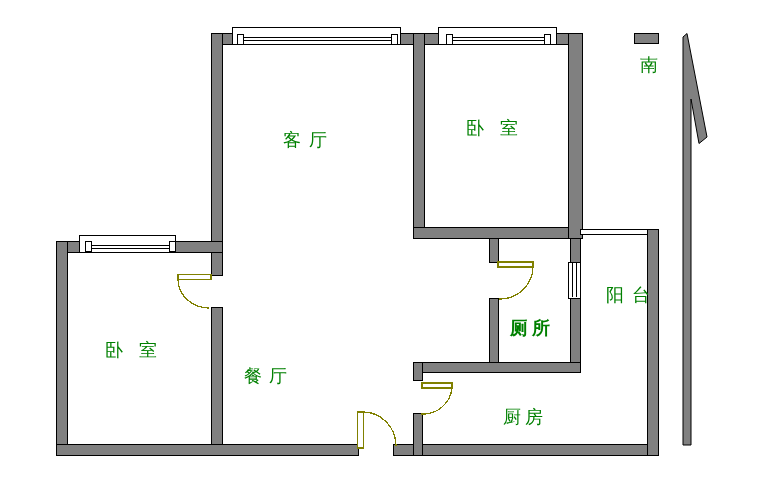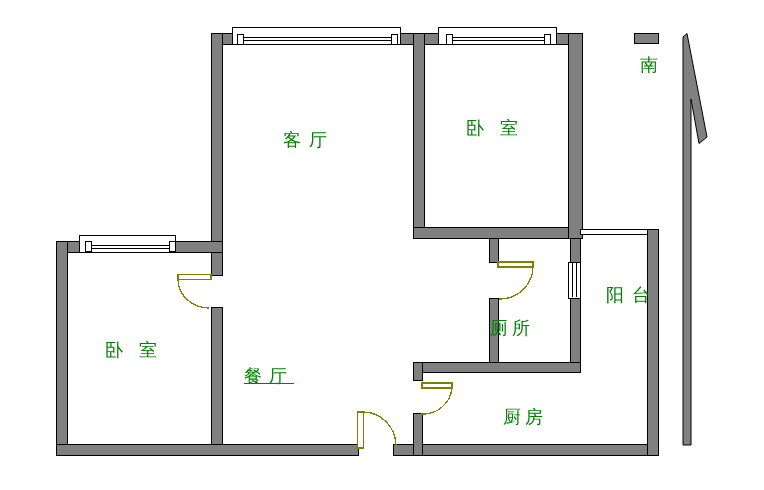--- a/index.html
+++ b/index.html
@@ -15,22 +15,22 @@
     position:absolute;
     font-size:18px;
     line-height:1;
     color:#008000;
     white-space:nowrap;
     font-family:"DejaVu Sans",sans-serif;
   }
   #lbl-living   {left:283px;top:131px;letter-spacing:8px;}
   #lbl-bed-n    {left:466px;top:119px;letter-spacing:16px;}
   #lbl-bed-w    {left:105px;top:341px;letter-spacing:16px;}
-  #lbl-dining   {left:244px;top:367px;letter-spacing:7px;text-decoration:underline;}
-  #lbl-toilet   {left:490px;top:319px;letter-spacing:4px;}
+  #lbl-dining   {left:244px;top:367px;letter-spacing:7px;}
+  #lbl-toilet   {left:510px;top:319px;letter-spacing:4px;font-weight:bold;}
   #lbl-kitchen  {left:503px;top:408px;letter-spacing:4px;}
   #lbl-balcony  {left:591px;top:286px;letter-spacing:8px;margin-left:15px;}
   #lbl-south    {left:640px;top:56px;}
 </style>
 </head>
 <body>
 
 <div id="stage">
 
   <svg id="plan-svg" width="764" height="490" viewBox="0 0 764 490" shape-rendering="crispEdges">

